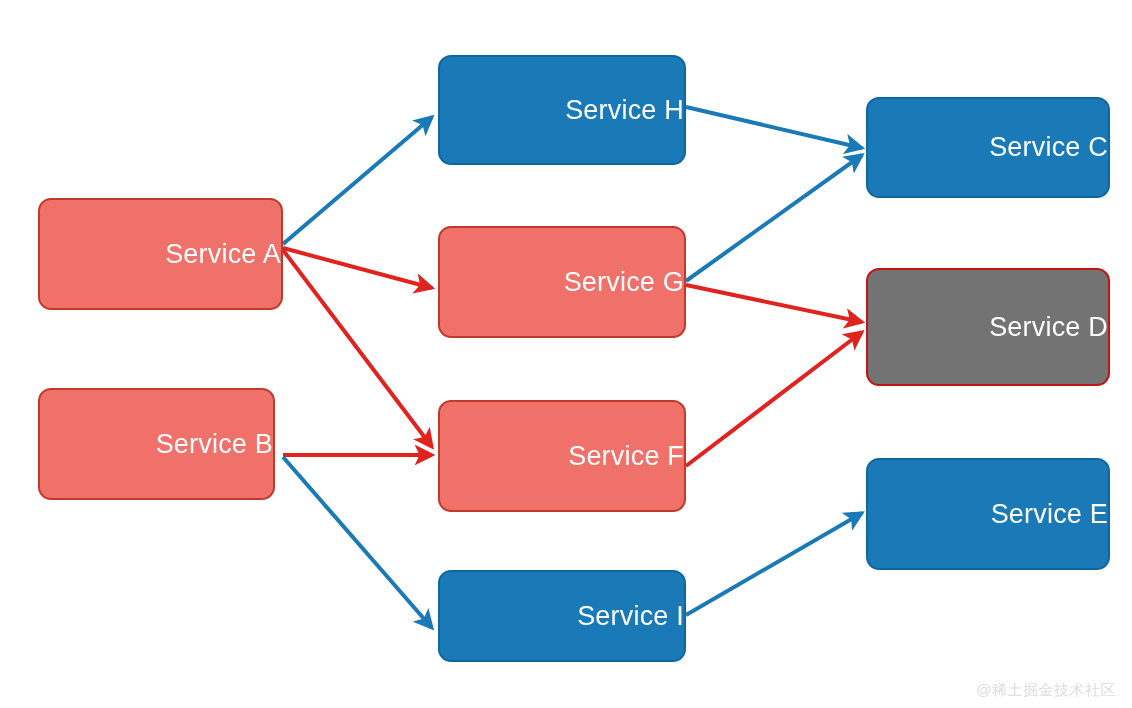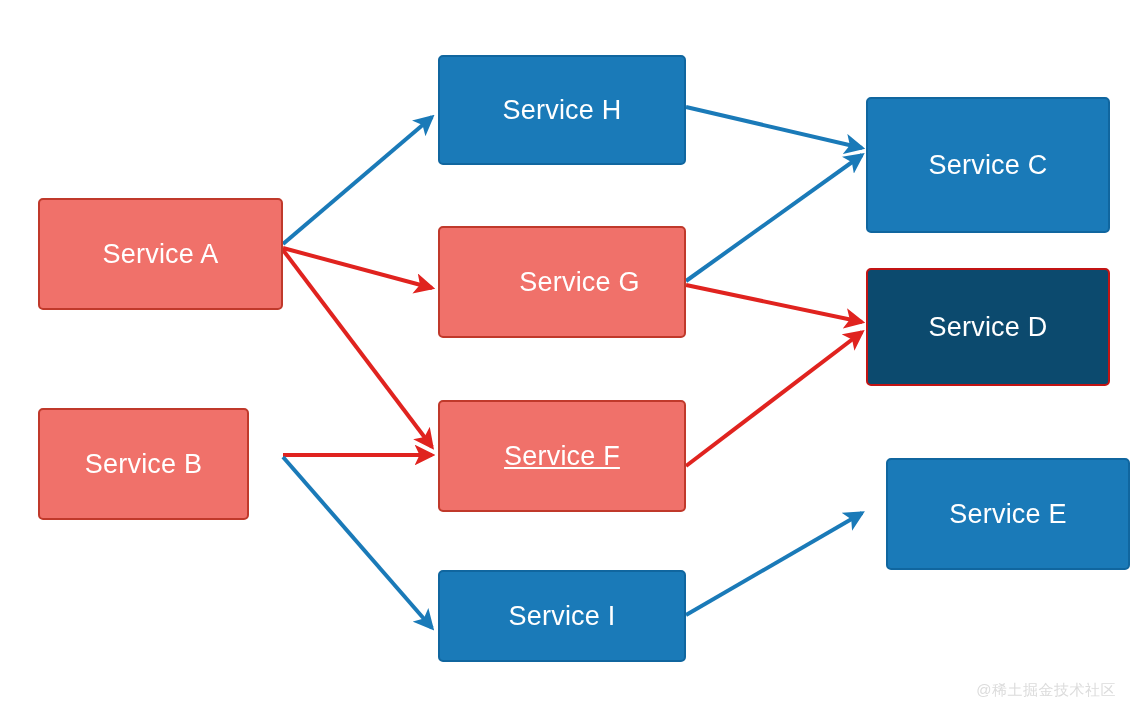--- a/index.html
+++ b/index.html
@@ -22,41 +22,41 @@
     left: 0;
     top: 0;
     width: 1132px;
     height: 708px;
   }
   .node {
     position: absolute;
     box-sizing: border-box;
     display: flex;
     align-items: center;
-    justify-content: center;
-    border-radius: 5px;
+    justify-content: flex-end;
+    border-radius: 13px;
     border-style: solid;
     border-width: 2px;
     color: #ffffff;
     font-size: 27px;
     font-weight: 400;
     letter-spacing: 0.2px;
     z-index: 5;
     text-align: center;
   }
   .node-salmon {
     background: #f0716a;
     border-color: #c0392b;
   }
   .node-blue {
     background: #1a7ab8;
     border-color: #10669f;
   }
   .node-red {
-    background: #0c4a6e;
+    background: #737373;
     border-color: #c21414;
   }
   .node-label {
     pointer-events: none;
     white-space: nowrap;
   }
   #watermark {
     position: absolute;
     right: 16px;
     bottom: 8px;
@@ -92,41 +92,41 @@
         <line x1="686" y1="285" x2="862" y2="322" stroke="#e0231f" stroke-width="4" stroke-linecap="butt" marker-end="url(#arrow-red)"></line>
         <line x1="686" y1="466" x2="862" y2="332" stroke="#e0231f" stroke-width="4" stroke-linecap="butt" marker-end="url(#arrow-red)"></line>
         <line x1="686" y1="615" x2="862" y2="513" stroke="#1a7ab8" stroke-width="4" stroke-linecap="butt" marker-end="url(#arrow-blue)"></line>
       </g>
   </svg>
 
   <div id="nodes-group">
       <div class="node node-salmon" style="left: 38px; top: 198px; width: 245px; height: 112px;">
         <span class="node-label">Service A</span>
       </div>
-      <div class="node node-salmon" style="left: 38px; top: 408px; width: 211px; height: 112px;">
+      <div class="node node-salmon" style="left: 38px; top: 388px; width: 237px; height: 112px;">
         <span class="node-label">Service B</span>
       </div>
       <div class="node node-blue" style="left: 438px; top: 55px; width: 248px; height: 110px;">
         <span class="node-label">Service H</span>
       </div>
       <div class="node node-salmon" style="left: 438px; top: 226px; width: 248px; height: 112px; padding-left: 35px;">
         <span class="node-label">Service G</span>
       </div>
-      <div class="node node-salmon" style="left: 438px; top: 400px; width: 248px; height: 112px; text-decoration: underline;">
+      <div class="node node-salmon" style="left: 438px; top: 400px; width: 248px; height: 112px;">
         <span class="node-label">Service F</span>
       </div>
       <div class="node node-blue" style="left: 438px; top: 570px; width: 248px; height: 92px;">
         <span class="node-label">Service I</span>
       </div>
-      <div class="node node-blue" style="left: 866px; top: 97px; width: 244px; height: 136px;">
+      <div class="node node-blue" style="left: 866px; top: 97px; width: 244px; height: 101px;">
         <span class="node-label">Service C</span>
       </div>
       <div class="node node-red" style="left: 866px; top: 268px; width: 244px; height: 118px;">
         <span class="node-label">Service D</span>
       </div>
-      <div class="node node-blue" style="left: 866px; top: 458px; width: 244px; height: 112px; margin-left: 20px;">
+      <div class="node node-blue" style="left: 866px; top: 458px; width: 244px; height: 112px;">
         <span class="node-label">Service E</span>
       </div>
     </div>
 
   <div id="watermark">@稀土掘金技术社区</div>
 
 </div>
 
 </body></html>

